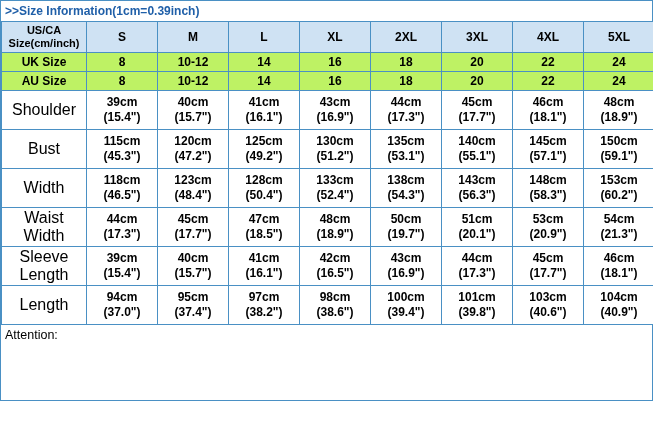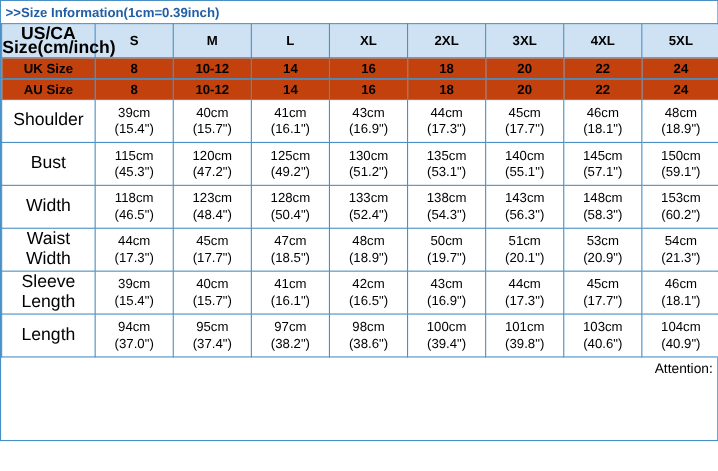--- a/index.html
+++ b/index.html
@@ -56,52 +56,52 @@
   }
   col.label-col { width: 85px; }
   col.data-col { width: 71px; }
 
   .hdr-row td {
     background: #cfe2f3;
     font-weight: bold;
     height: 30px;
   }
   .hdr-row td.label {
-    font-size: 16px;
+    font-size: 11px;
     line-height: 13px;
   }
   .sub-row td {
-    background: #c2410c;
+    background: #bef264;
     font-weight: bold;
     height: 18px;
     font-size: 12px;
   }
   .body-row td {
     background: #ffffff;
     height: 38px;
+    font-weight: bold;
   }
   .body-row td.label {
     font-weight: normal;
     font-size: 16px;
   }
   .cell-main {
     display: block;
     line-height: 15px;
   }
   .cell-sub {
     display: block;
     line-height: 15px;
   }
   .attention {
     flex: 1;
     padding: 2px 4px 0 4px;
     font-size: 12.5px;
     line-height: 16px;
     color: #000000;
-    text-align: right;
   }
   .attention div { white-space: normal; }
 </style>
 </head>
 <body>
 
 <div class="sheet">
 
   <div class="title-bar">&gt;&gt;Size Information(1cm=0.39inch)</div>
 

